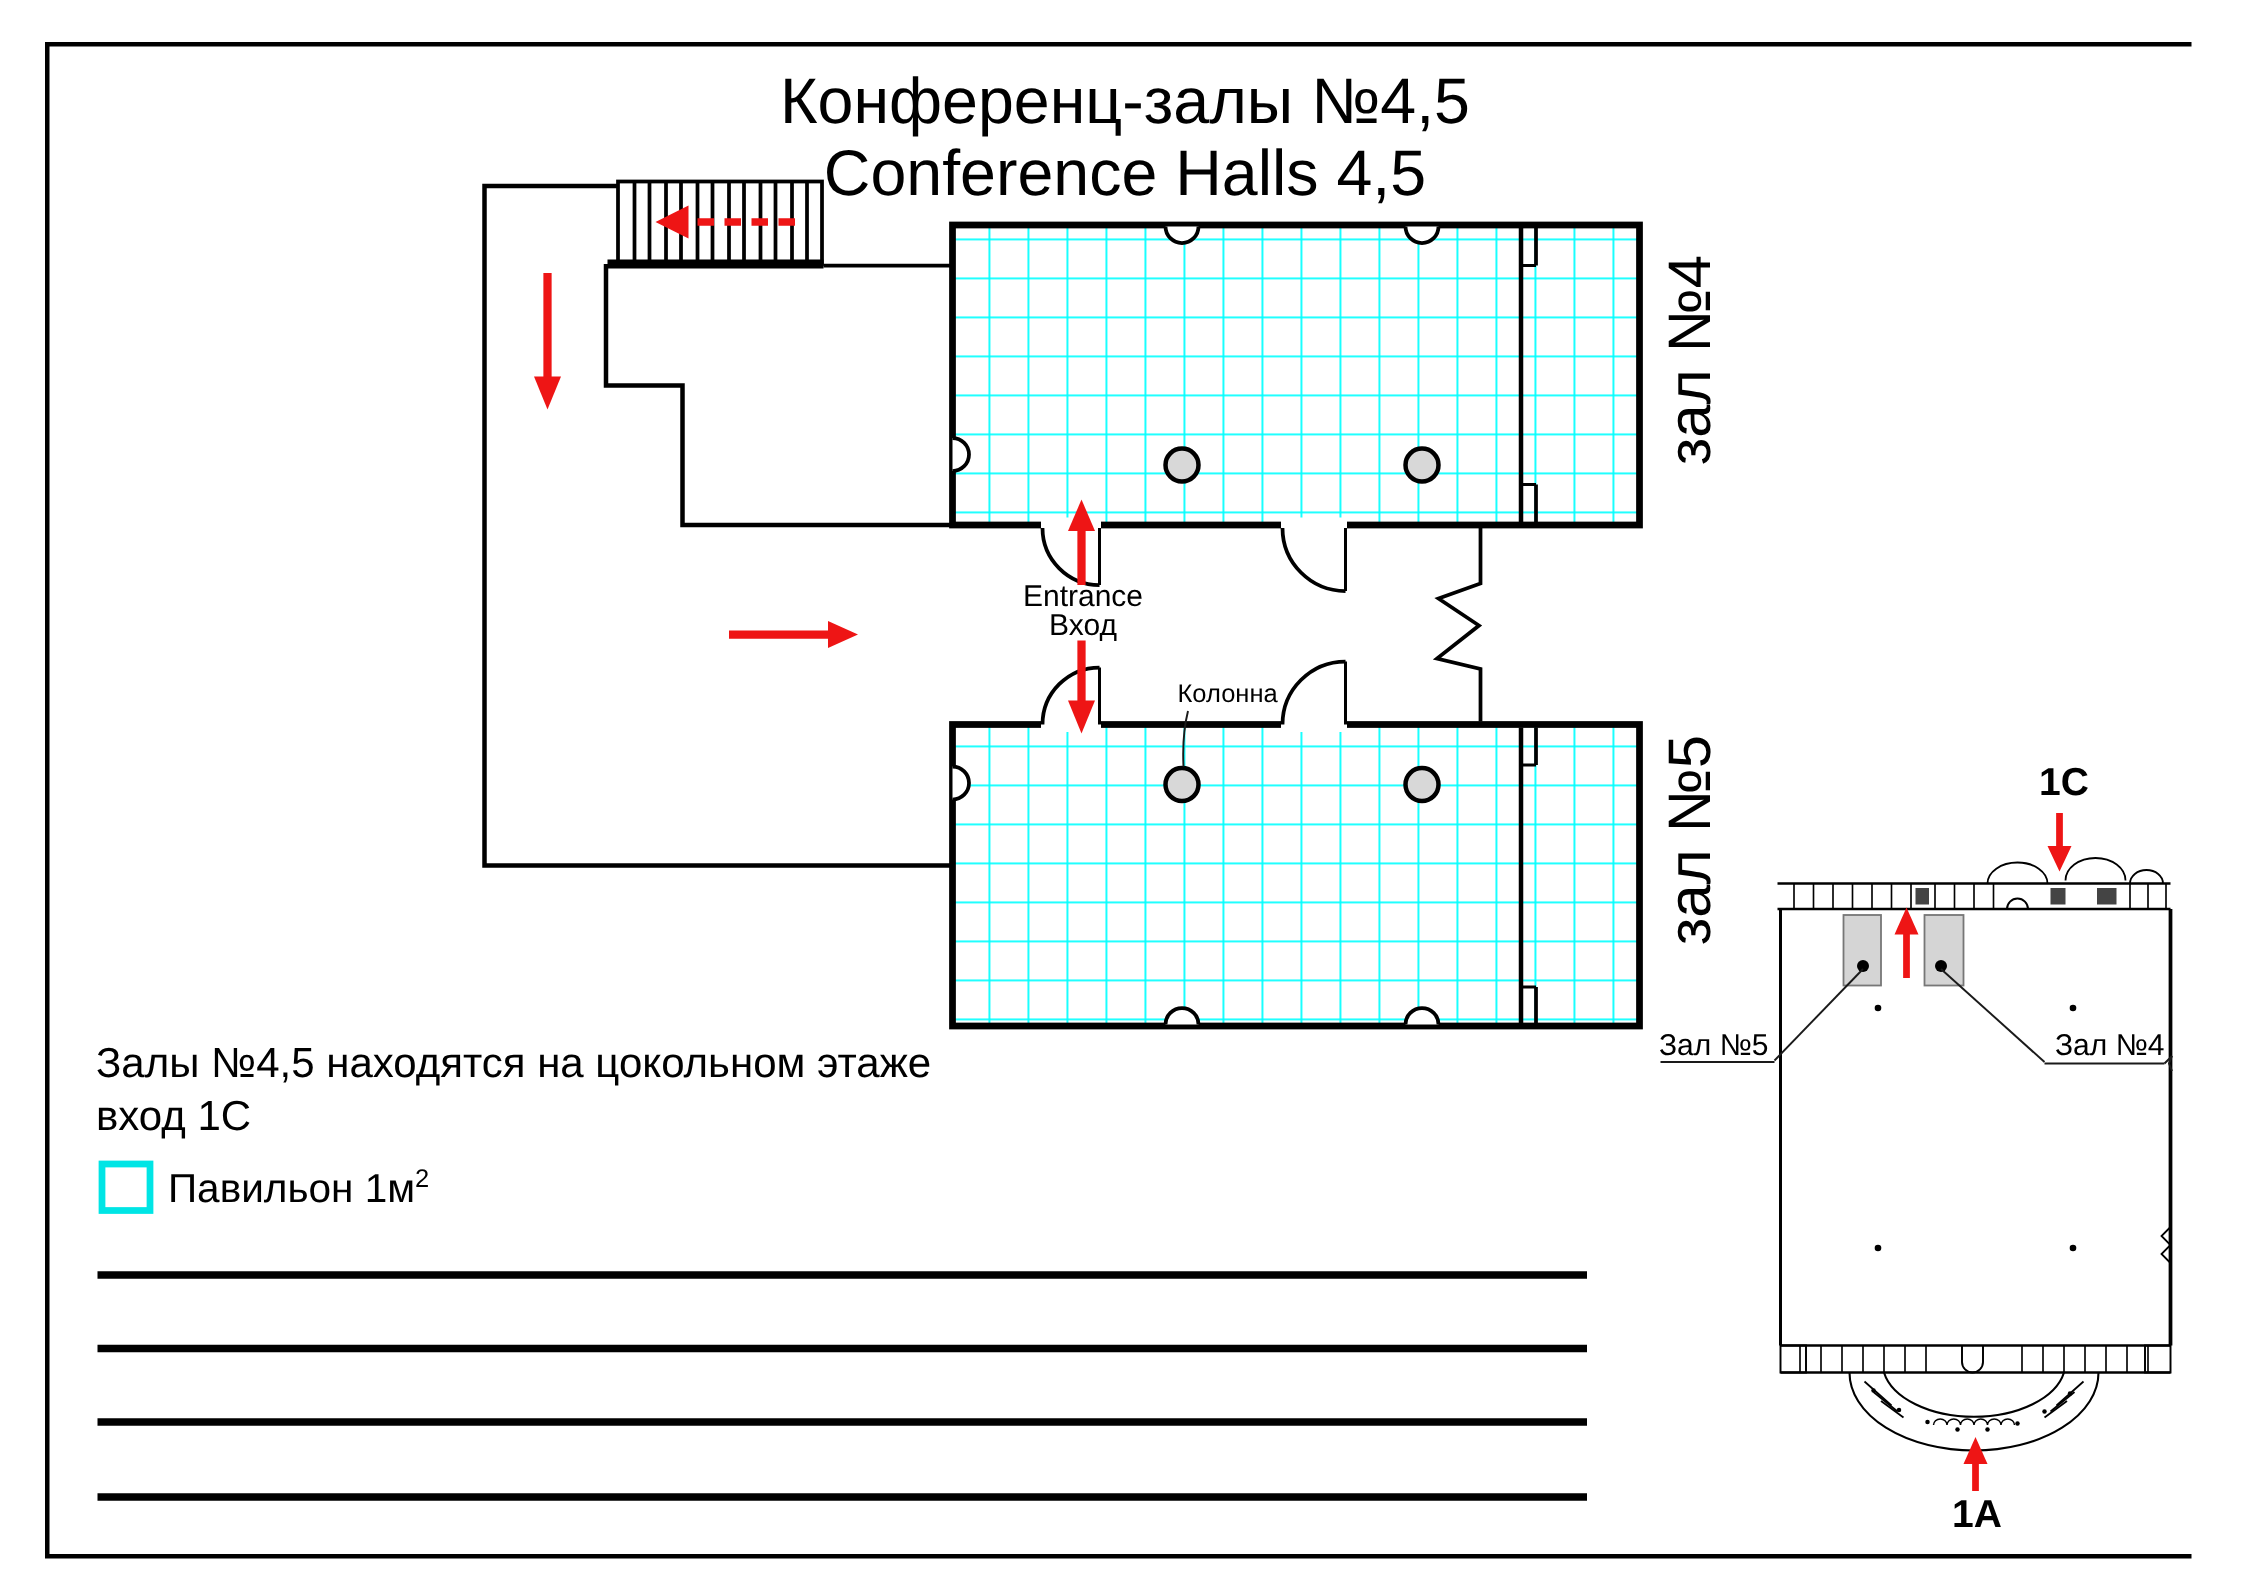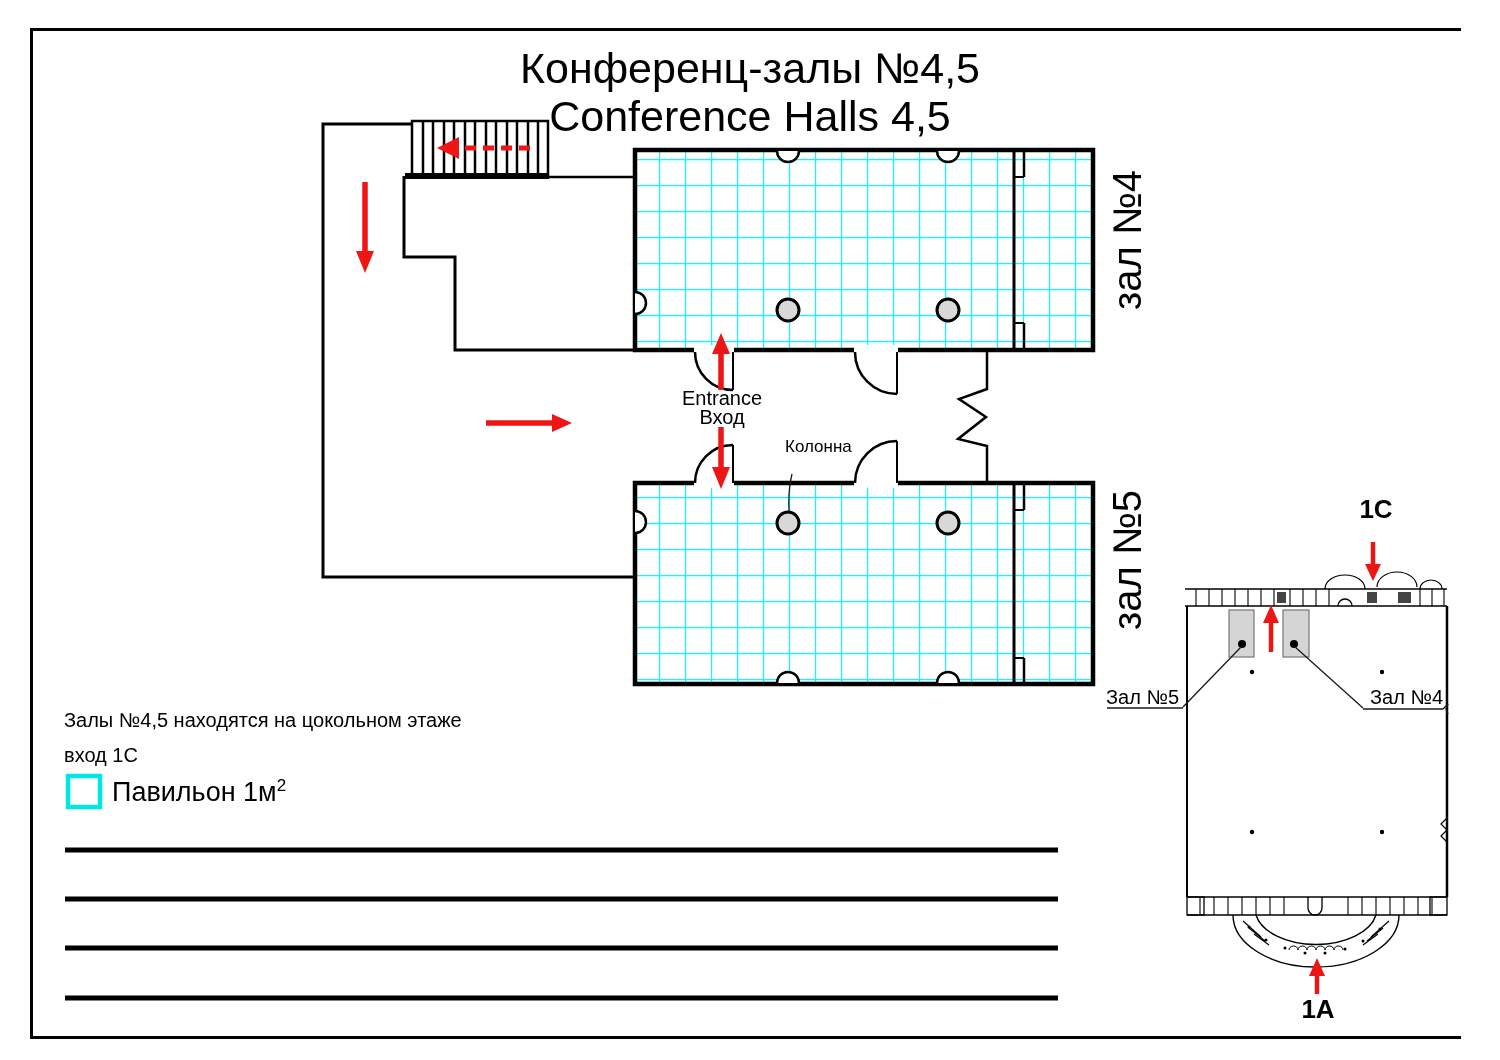--- a/index.html
+++ b/index.html
@@ -8,21 +8,21 @@
   .frame{position:absolute;left:30px;top:28px;width:1437px;height:1005px;
          border:3px solid #000;}
   svg.plan{position:absolute;left:0;top:0;width:1500px;height:1060px;}
   .txt{position:absolute;white-space:nowrap;line-height:1.05;}
   .title-ru,.title-en{left:0;width:1500px;text-align:center;font-size:43px;}
   .title-ru{top:46px;}
   .title-en{top:94px;}
   .side-label{font-size:40px;transform:translate(-50%,-50%) rotate(-90deg);}
   .entrance{font-size:20px;transform:translateX(-50%);}
   .column-label{font-size:17px;}
-  .note{font-size:20px;margin-top:16px;}
+  .note{font-size:28px;}
   .scale-label{font-size:27px;}
   .scale-label sup{font-size:17px;}
   .mm-gate{font-size:26px;font-weight:bold;transform:translateX(-50%);}
   .mm-hall{font-size:20px;}
   .mm-pavilion{font-size:38px;transform:translateX(-50%);}
   
   .wall{stroke:var(--wall-black,#000);fill:none;}
   .gridline{stroke:var(--grid-cyan,#0ff);stroke-width:1.2;fill:none;}
   .hallrect{stroke:var(--wall-black,#000);stroke-width:4.5;}
   .colcircle{fill:var(--column-fill,#d8d8d8);stroke:var(--wall-black,#000);stroke-width:3;}
@@ -255,24 +255,24 @@
   </svg>
 
   <div class="txt title-ru">Конференц-залы №4,5</div>
   <div class="txt title-en">Conference Halls 4,5</div>
 
   <div class="txt side-label" style="left:1127px;top:240px;">зал №4</div>
   <div class="txt side-label" style="left:1127px;top:560px;">зал №5</div>
 
   <div class="txt entrance" style="left:722px;top:388px;">Entrance</div>
   <div class="txt entrance" style="left:722px;top:407px;">Вход</div>
-  <div class="txt column-label" style="left:785px;top:438px;">Колонна</div>
+  <div class="txt column-label" style="left:785px;top:454px;">Колонна</div>
 
   <div class="txt note" style="left:64px;top:694px;">Залы №4,5 находятся на цокольном этаже</div>
   <div class="txt note" style="left:64px;top:729px;">вход 1С</div>
   <div class="txt scale-label" style="left:112px;top:777px;"><span>Павильон 1м</span><sup>2</sup></div>
 
-  <div class="txt mm-gate" style="left:1376px;top:496px;text-align:center;">1С</div>
+  <div class="txt mm-gate" style="left:1376px;top:508px;text-align:center;">1С</div>
   <div class="txt mm-hall" style="left:1106px;top:687px;">Зал №5</div>
   <div class="txt mm-hall" style="left:1370px;top:687px;">Зал №4</div>
   <div class="txt mm-gate" style="left:1318px;top:996px;text-align:center;">1А</div>
 
 </div>
 
 </body></html>

